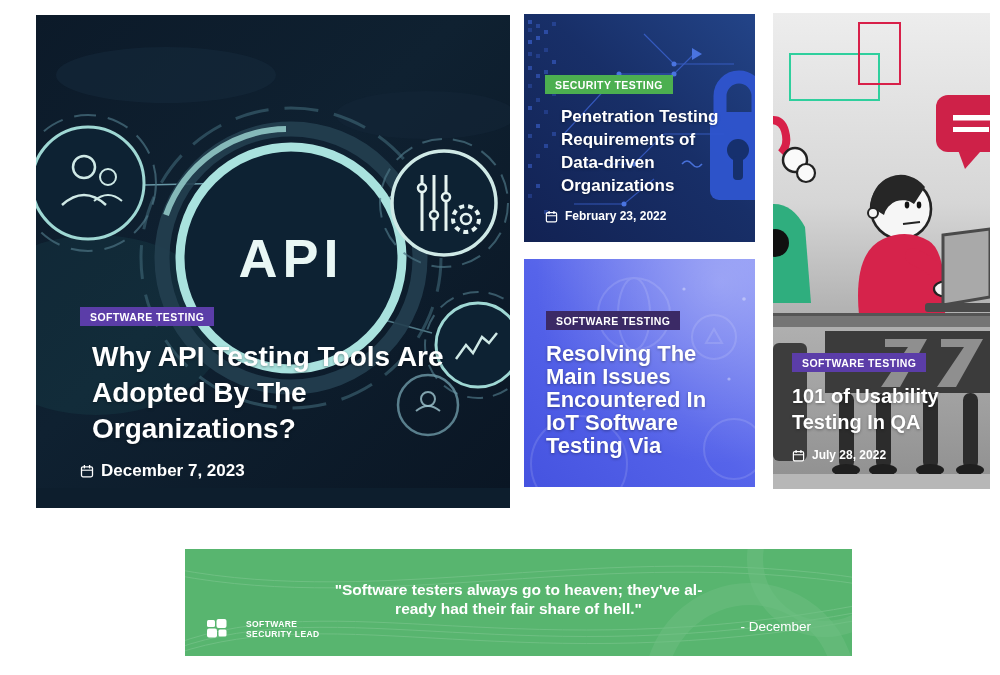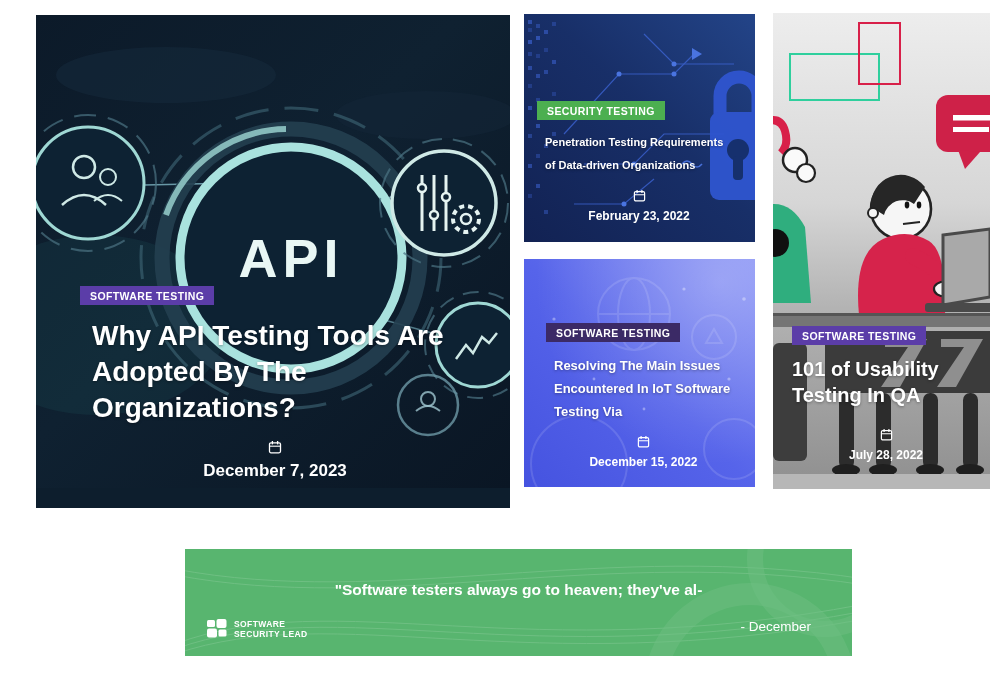--- a/index.html
+++ b/index.html
@@ -13,59 +13,59 @@
 
   .badge{
     display:inline-block;padding:5px 10px 4px;font-size:10.5px;font-weight:700;
     letter-spacing:.4px;color:#fff;line-height:1;
   }
   .badge-purple{background:#5b3da8;}
   .badge-green{background:#4caf50;}
   .badge-darkpurple{background:#3b2a66;}
 
   .post-title{font-weight:700;color:#fff;margin:0;text-shadow:0 1px 3px rgba(0,0,0,.35);}
-  .date-row{display:flex;align-items:center;gap:7px;color:#fff;font-weight:700;flex-direction:column;}
+  .date-row{display:flex;align-items:center;gap:7px;color:#fff;font-weight:700;}
   .cal{flex:0 0 auto;display:block;}
 
   
   #card-featured{left:36px;top:15px;width:474px;height:493px;background:#0d1e2d;}
   #card-featured .card-content{padding:0 40px 27px 44px;}
   #card-featured .post-title{font-size:28px;line-height:36px;max-width:352px;margin:13px 12px 14px;}
   #card-featured .date-row{font-size:17px;}
 
   
   #card-security{left:524px;top:14px;width:231px;height:228px;background:#16295e;}
-  #card-security .card-content{padding:0 14px 19px 13px;}
-  #card-security .post-title{font-size:11px;line-height:23px;margin:11px 8px 12px;}
+  #card-security .card-content{padding:0 14px 19px 21px;}
+  #card-security .post-title{font-size:17px;line-height:23px;margin:11px 16px 12px;}
   #card-security .date-row{font-size:12px;}
 
   
   #card-iot{left:524px;top:259px;width:231px;height:228px;background:#5361e6;}
   #card-iot .card-content{padding:0 14px 18px 22px;}
-  #card-iot .post-title{font-size:13px;line-height:23px;margin:12px 8px 12px;}
+  #card-iot .post-title{font-size:22px;line-height:23px;margin:12px 0 12px;}
   #card-iot .date-row{font-size:12px;}
 
   
   #card-usability{left:773px;top:13px;width:217px;height:476px;background:#d9d9d9;}
   #card-usability .card-content{padding:0 10px 27px 19px;}
-  #card-usability .post-title{font-size:20px;line-height:26px;margin:11px 0 20px;}
+  #card-usability .post-title{font-size:20px;line-height:26px;margin:11px 0 13px;}
   #card-usability .date-row{font-size:12px;align-items:center;}
 
   
   #quote-banner{
     position:absolute;left:185px;top:549px;width:667px;height:107px;
     background:#58b56f;color:#fff;overflow:hidden;
   }
   #quote-banner .pattern{position:absolute;inset:0;}
   .quote-text{
     position:relative;z-index:2;text-align:center;margin-top:31px;
     font-size:15.5px;font-weight:700;line-height:19px;
   }
   .banner-logo{
-    position:absolute;z-index:2;left:22px;bottom:17px;display:flex;align-items:center;gap:6px;
+    position:absolute;z-index:2;left:22px;bottom:17px;display:flex;align-items:center;gap:18px;
   }
   .banner-logo .logo-text{font-size:8.5px;line-height:10px;font-weight:700;letter-spacing:.4px;}
   .attribution{
     position:absolute;z-index:2;right:41px;bottom:22px;font-size:13.5px;font-weight:400;
   }
 </style>
 </head>
 <body>
 
 <article class="card" id="card-featured">
@@ -244,29 +244,20 @@
         <circle cx="205" cy="120" r="1.6"></circle>
       <circle cx="30" cy="60" r="1.6"></circle>
         <circle cx="70" cy="120" r="1.4"></circle>
       <circle cx="220" cy="40" r="1.8"></circle>
         <circle cx="120" cy="150" r="1.4"></circle>
     </g>
   </svg>
   <div class="card-content">
     <span class="badge badge-darkpurple">SOFTWARE TESTING</span>
     <h2 class="post-title">Resolving The Main Issues Encountered In IoT Software Testing Via</h2>
-    <div class="date-row">
-      <svg class="cal" width="13" height="13" viewBox="0 0 14 14">
-        <rect x="1.5" y="2.8" width="11" height="10" rx="1.5" fill="none" stroke="#fff" stroke-width="1.3"></rect>
-        <line x1="4.4" y1="1" x2="4.4" y2="4.4" stroke="#fff" stroke-width="1.3"></line>
-        <line x1="9.6" y1="1" x2="9.6" y2="4.4" stroke="#fff" stroke-width="1.3"></line>
-        <line x1="1.5" y1="6.2" x2="12.5" y2="6.2" stroke="#fff" stroke-width="1.1"></line>
-      </svg>
-      <span>December 15, 2022</span>
-    </div>
   </div>
 </article>
 
 <article class="card" id="card-usability">
   <svg class="card-art" viewBox="0 0 217 476" preserveAspectRatio="none">
     <defs>
       <linearGradient id="ugrad" x1="0" y1="0" x2="0" y2="1">
         <stop offset="0" stop-color="#ededed"></stop>
           <stop offset=".4" stop-color="#d6d6d6"></stop>
         <stop offset=".62" stop-color="#b3b3b3"></stop>
@@ -347,20 +338,21 @@
       <path d="M-10,100 C150,42 340,126 680,62" stroke-width="1"></path>
       <path d="M-10,105 C150,50 340,132 680,70" stroke-width="1"></path>
       <path d="M-10,20 C200,60 420,-10 680,30" stroke-width="1"></path>
       <path d="M-10,26 C200,66 420,-4 680,36" stroke-width="1"></path>
       <circle cx="565" cy="140" r="95" stroke-width="22" opacity=".5"></circle>
       <circle cx="640" cy="10" r="70" stroke-width="16" opacity=".5"></circle>
     </g>
   </svg>
   <div class="quote-text">
     <div>"Software testers always go to heaven; they've al-</div>
+    <div>ready had their fair share of hell."</div>
   </div>
   <div class="banner-logo">
     <svg width="21" height="20" viewBox="0 0 21 20">
       <g fill="#ffffff">
         <rect x="0" y="1" width="8" height="7" rx="1.5"></rect>
         <rect x="9.5" y="0" width="10" height="9" rx="2"></rect>
         <rect x="0" y="9.5" width="10" height="9" rx="2"></rect>
         <rect x="11.5" y="10.5" width="8" height="7" rx="1.5"></rect>
       </g>
     </svg>

